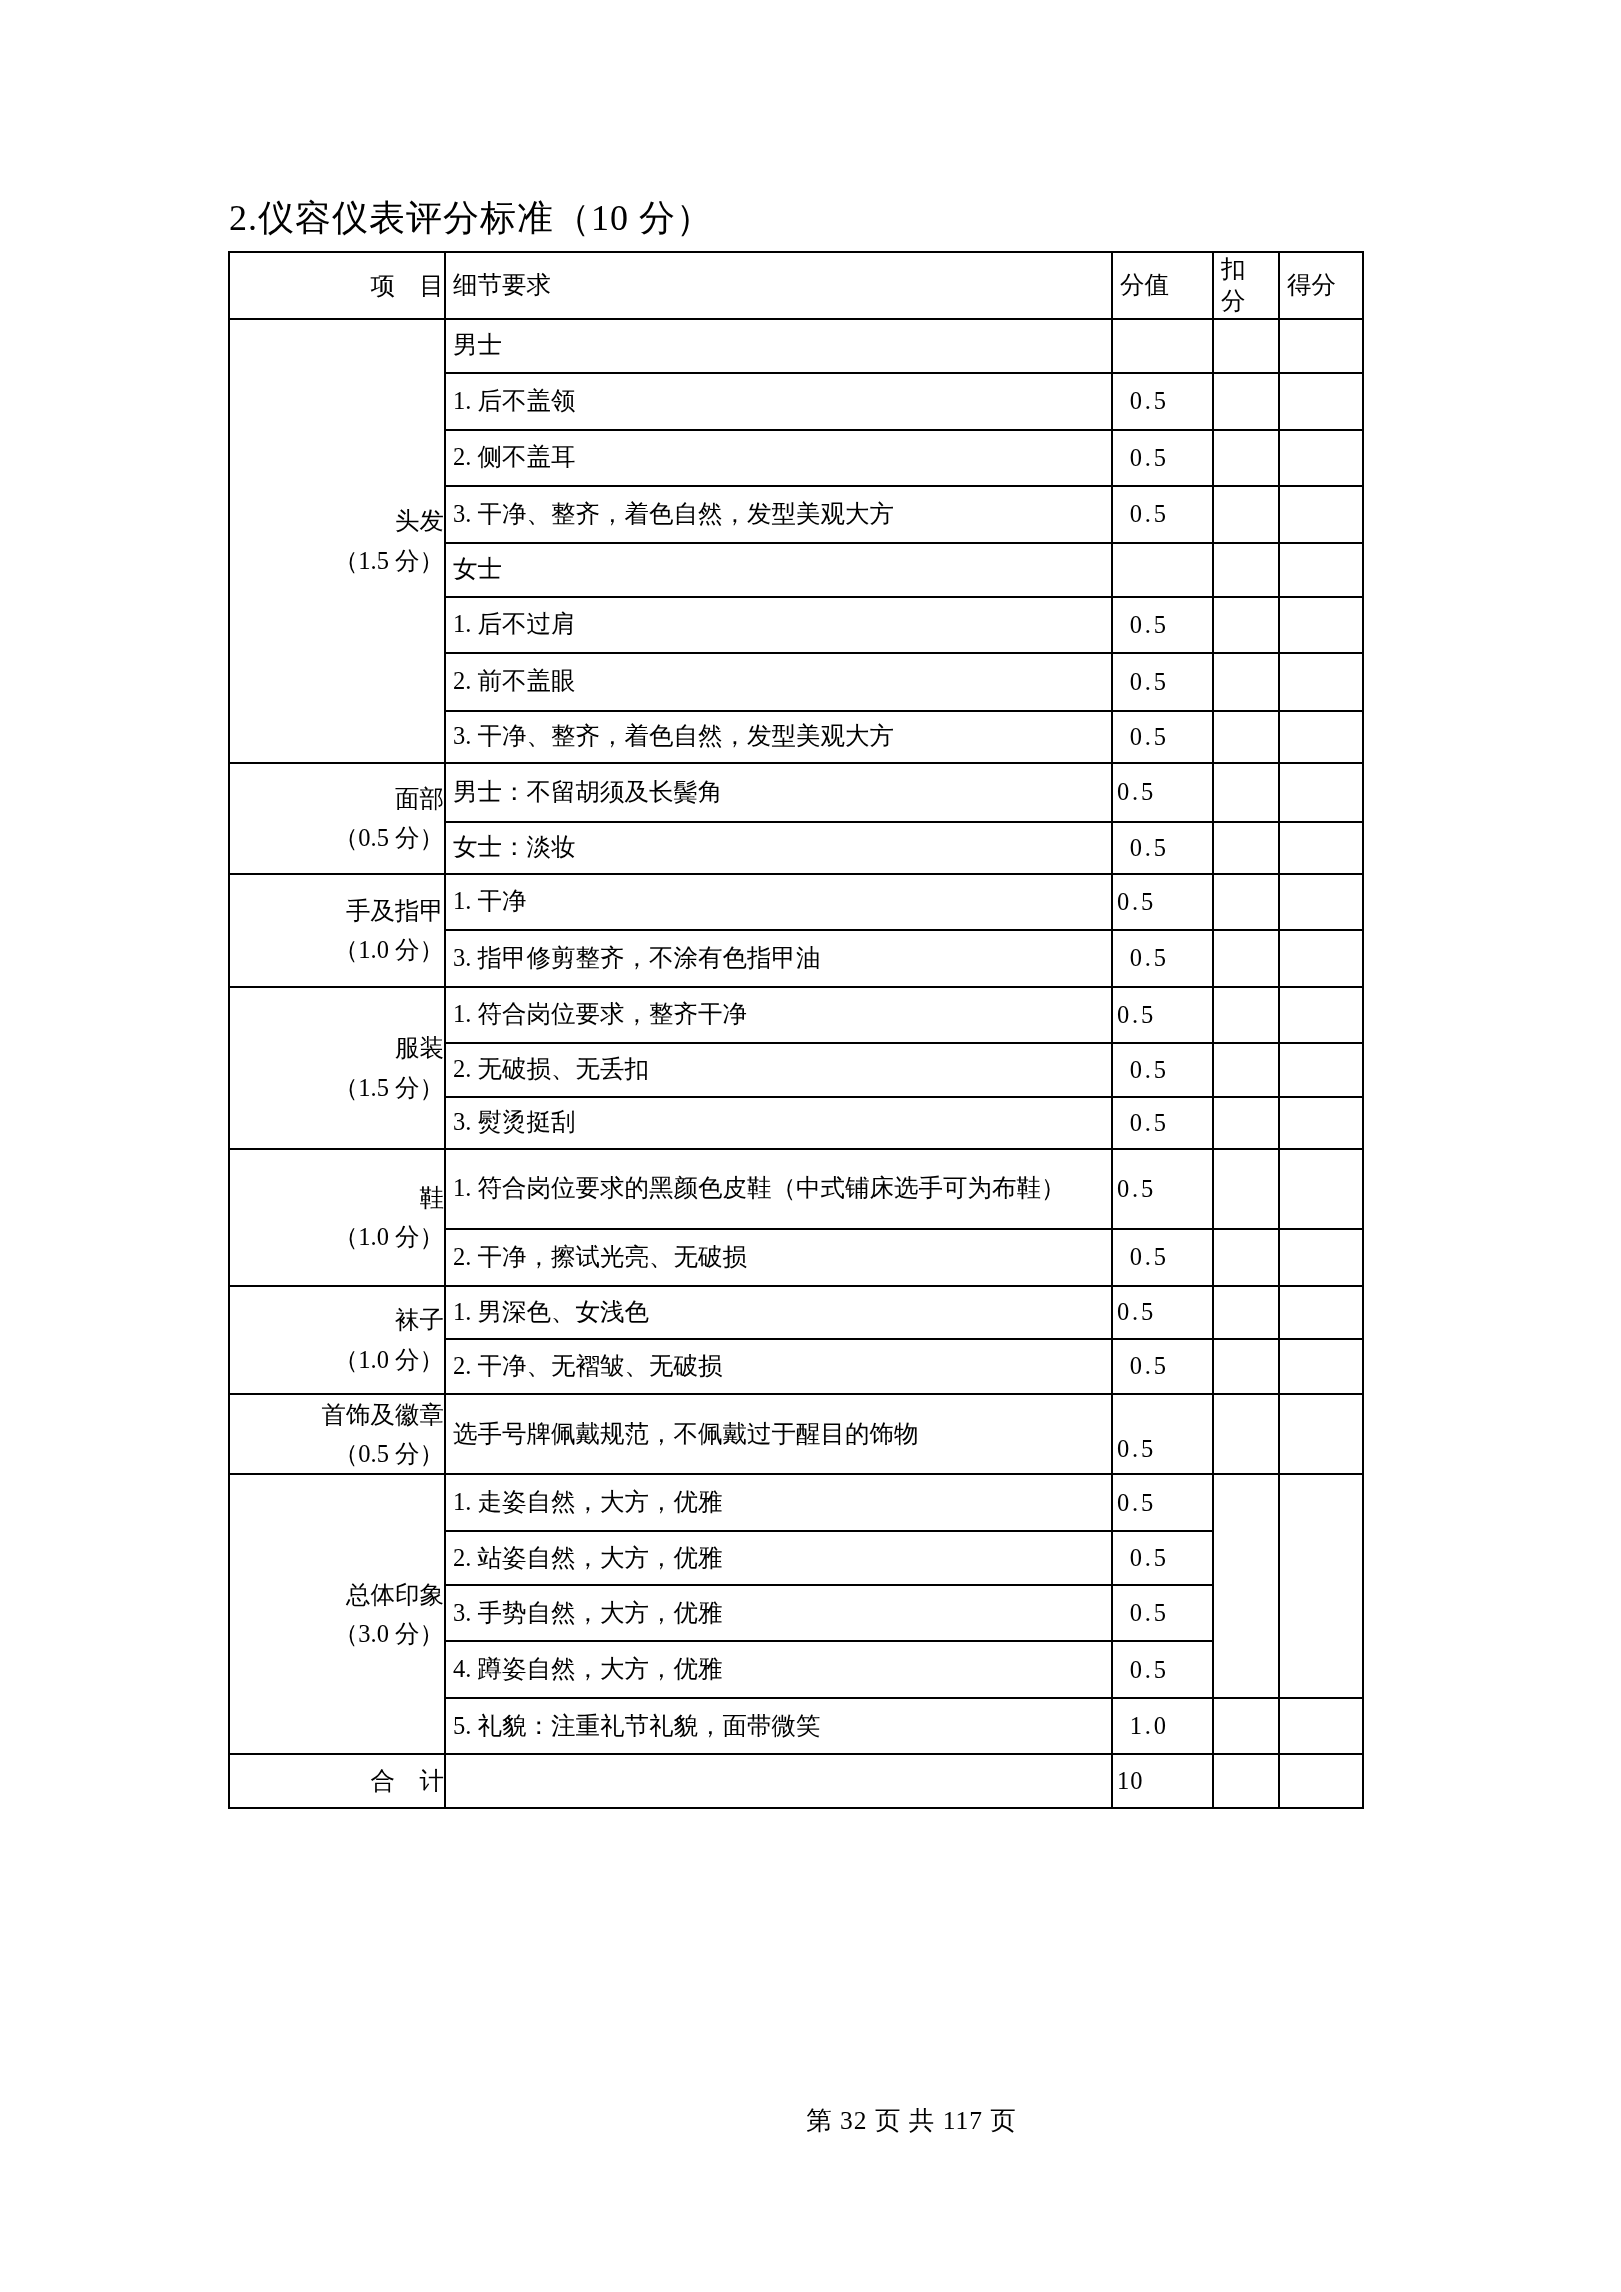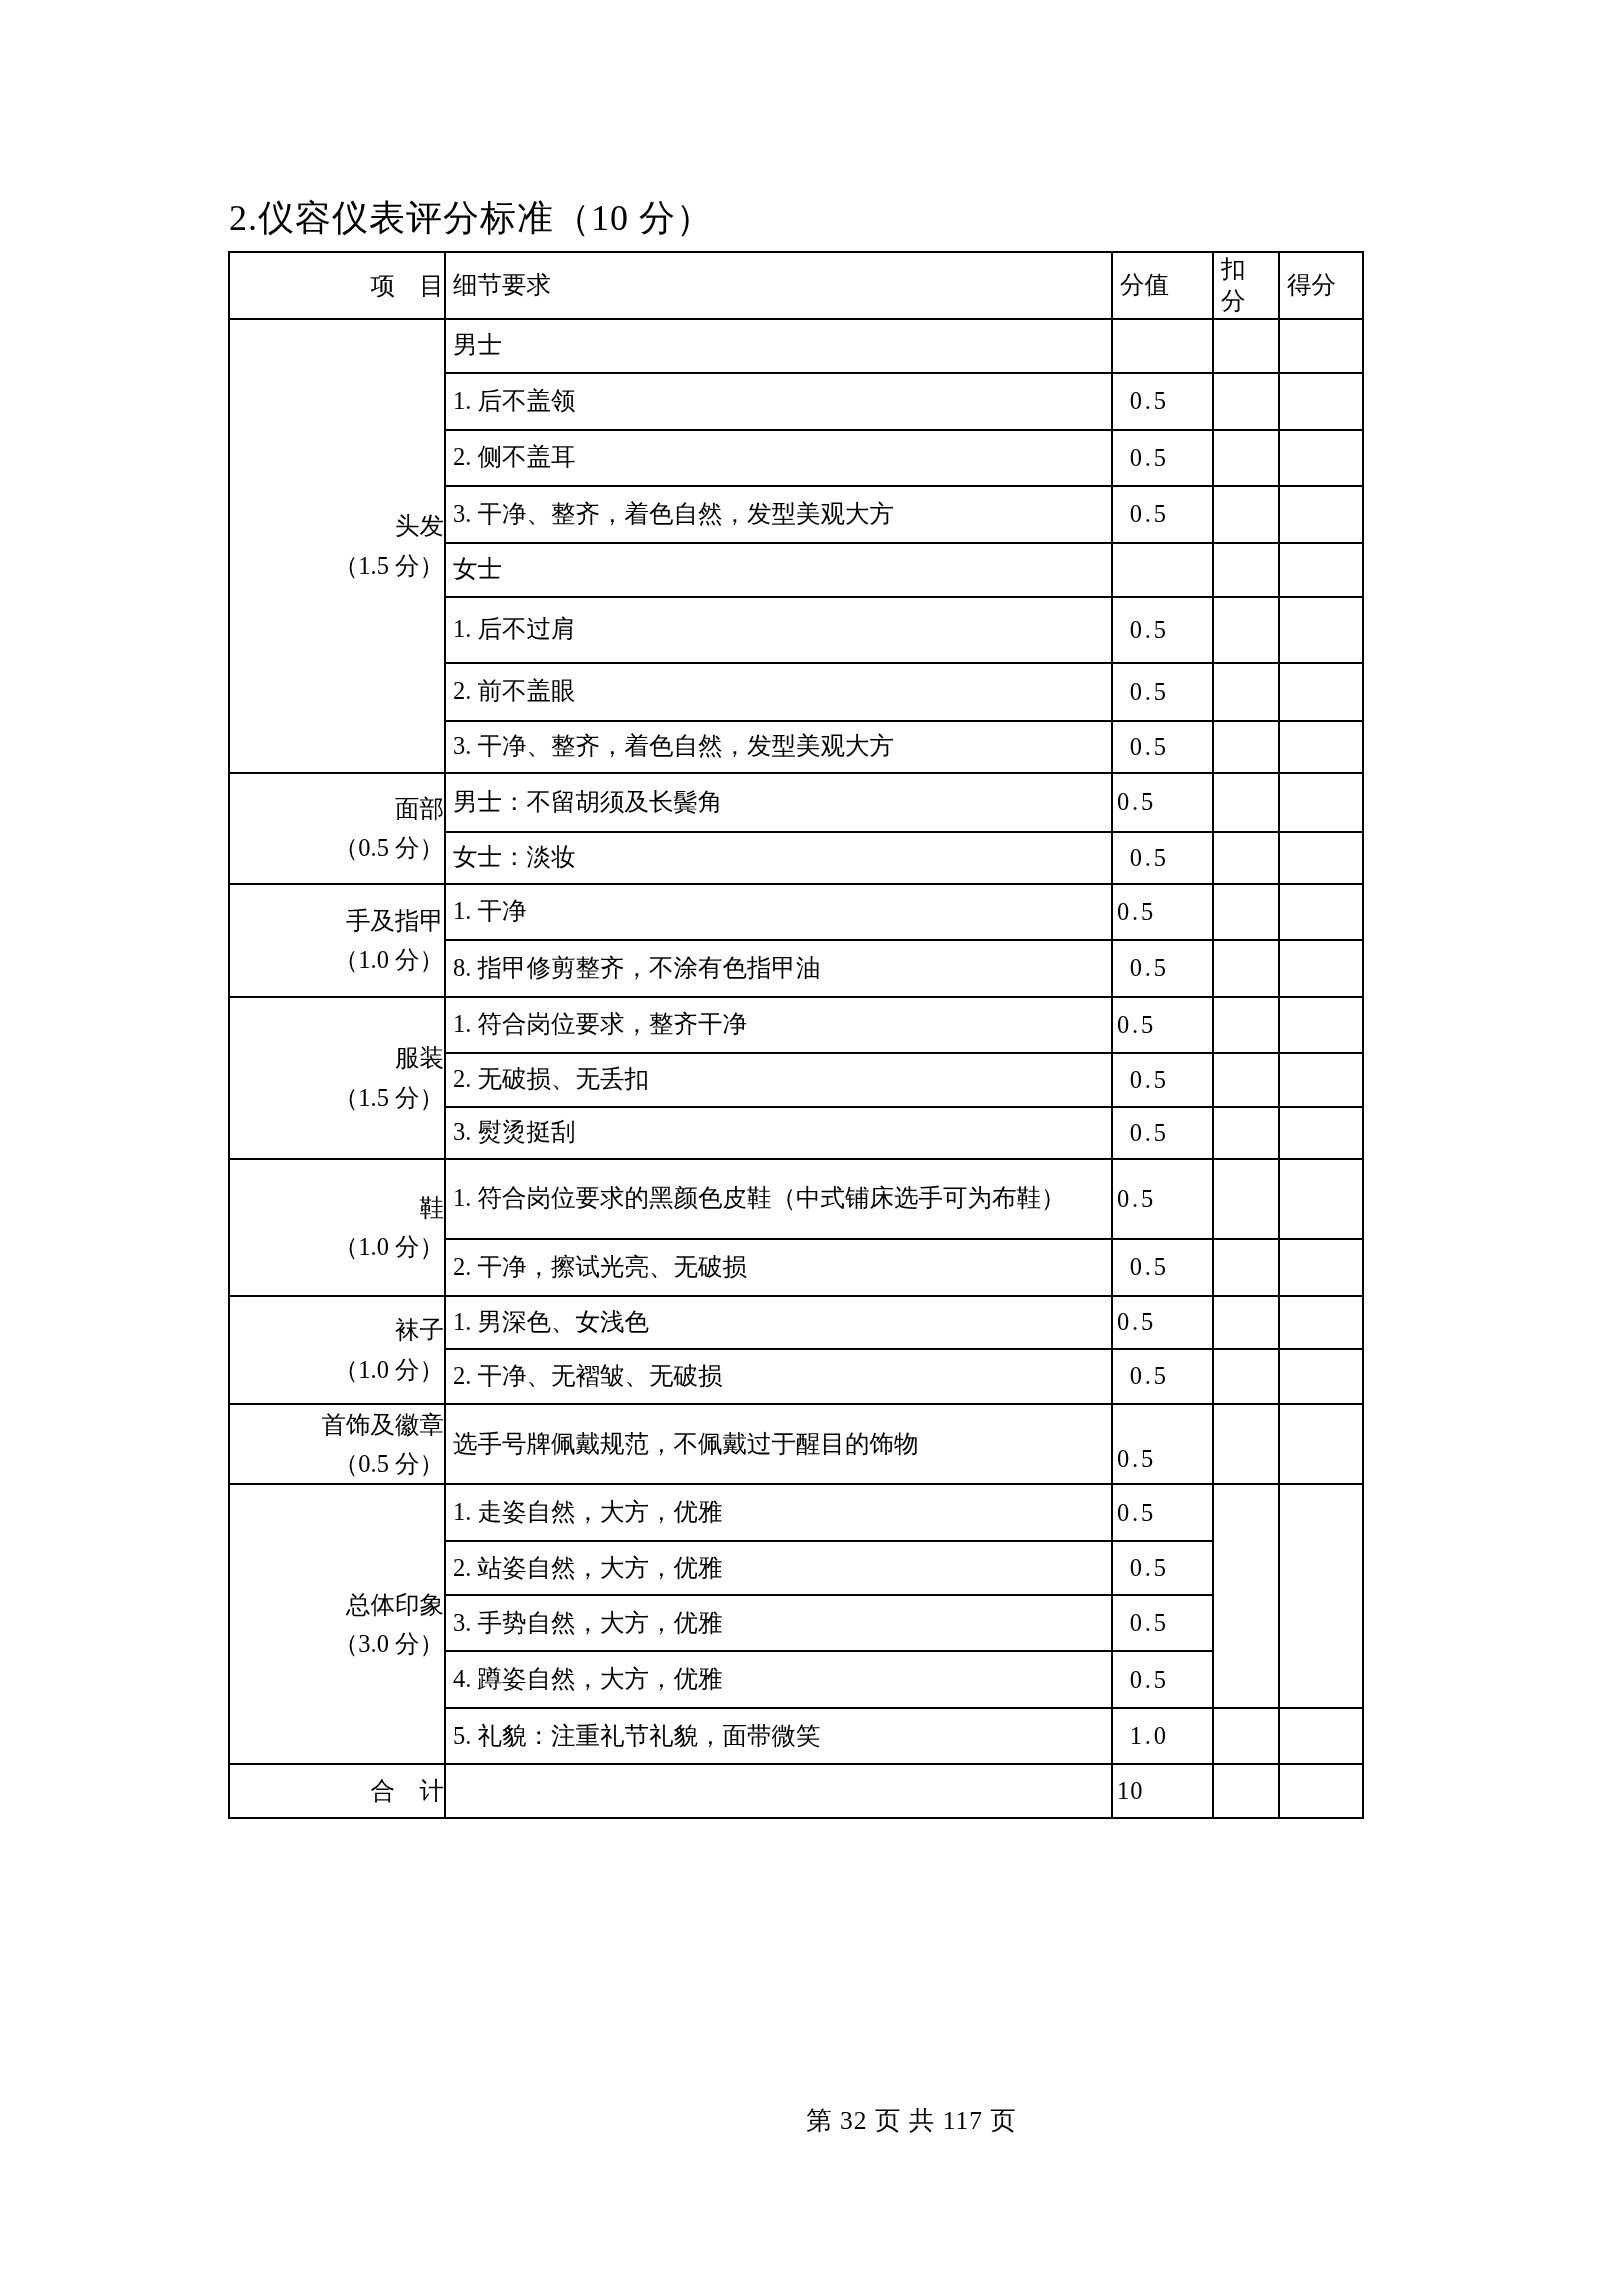--- a/index.html
+++ b/index.html
@@ -115,21 +115,21 @@
       <td class="c-val">0.5</td>
       <td></td>
       <td></td>
     </tr>
     <tr style="height:54px">
       <td class="c-desc">女士</td>
       <td class="c-val"></td>
       <td></td>
       <td></td>
     </tr>
-    <tr style="height:66px">
+    <tr style="height:56px">
       <td class="c-desc">1. 后不过肩</td>
       <td class="c-val">0.5</td>
       <td></td>
       <td></td>
     </tr>
     <tr style="height:58px">
       <td class="c-desc">2. 前不盖眼</td>
       <td class="c-val">0.5</td>
       <td></td>
       <td></td>
@@ -162,21 +162,21 @@
       <td class="c-item" rowspan="2">
         <div>手及指甲</div>
         <div>（1.0 分）</div>
       </td>
       <td class="c-desc">1. 干净</td>
       <td class="c-val flush">0.5</td>
       <td></td>
       <td></td>
     </tr>
     <tr style="height:57px">
-      <td class="c-desc">8. 指甲修剪整齐，不涂有色指甲油</td>
+      <td class="c-desc">3. 指甲修剪整齐，不涂有色指甲油</td>
       <td class="c-val">0.5</td>
       <td></td>
       <td></td>
     </tr>
 
     <tr style="height:56px">
       <td class="c-item" rowspan="3">
         <div>服装</div>
         <div>（1.5 分）</div>
       </td>

